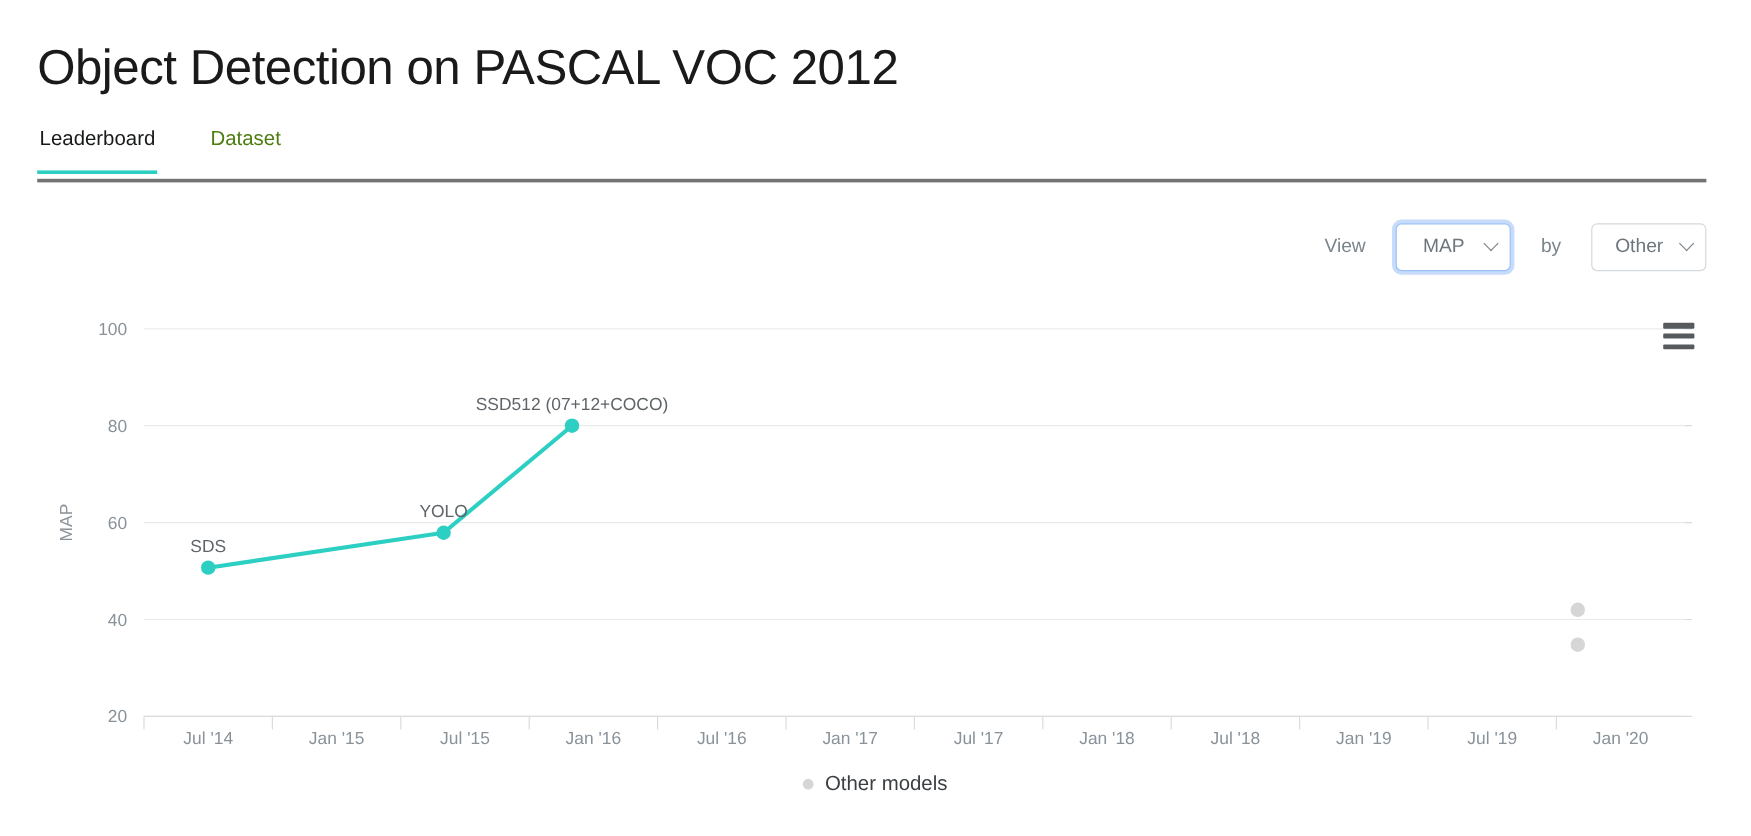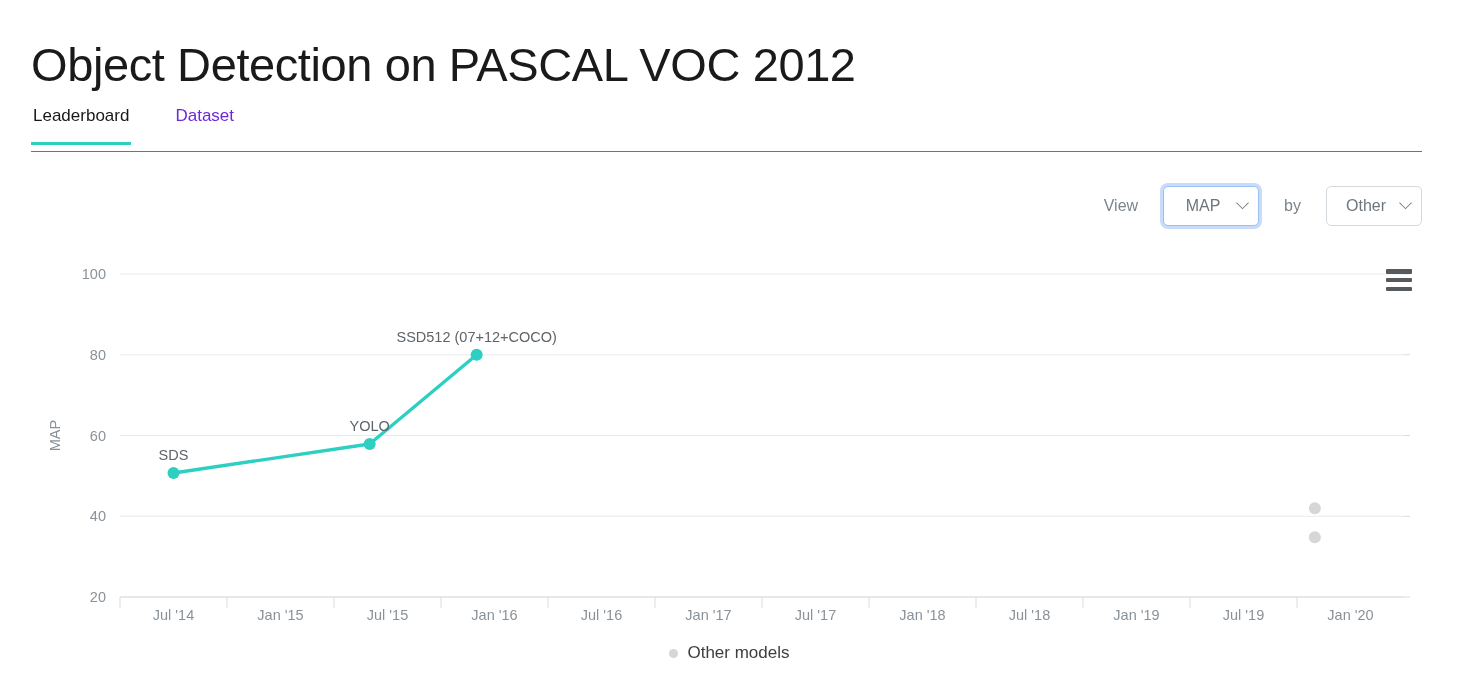--- a/index.html
+++ b/index.html
@@ -10,43 +10,43 @@
     font-family: "Liberation Sans", sans-serif;
     overflow: hidden;
   }
 
   .page { position: relative; width: 1459px; height: 697px; background:#fff; }
 
   
   .page-title {
     position: absolute;
     left: 31px; top: 6px;
-    font-size: 47px;
+    font-size: 41px;
     font-weight: 400;
     color: #1a1a1a;
     letter-spacing: -0.4px;
     white-space: nowrap;
   }
 
   
   .tabbar {
     position: absolute;
     left: 31px; top: 100px;
     width: 1391px;
     height: 52px;
-    border-bottom: 1px solid #737373;
+    border-bottom: 3px solid #737373;
     display: flex;
     align-items: flex-start;
   }
   .tab {
     position: relative;
     padding: 6px 2px 18px 2px;
     margin-right: 42px;
     font-size: 17px;
-    color: #6d28d9;
+    color: #4d7c0f;
     cursor: pointer;
     white-space: nowrap;
   }
   .tab.active { color: #17191a; }
   .tab.active::after {
     content: "";
     position: absolute;
     left: 0; right: 0; bottom: -1px;
     height: 3px;
     background: #2ecfc3;

